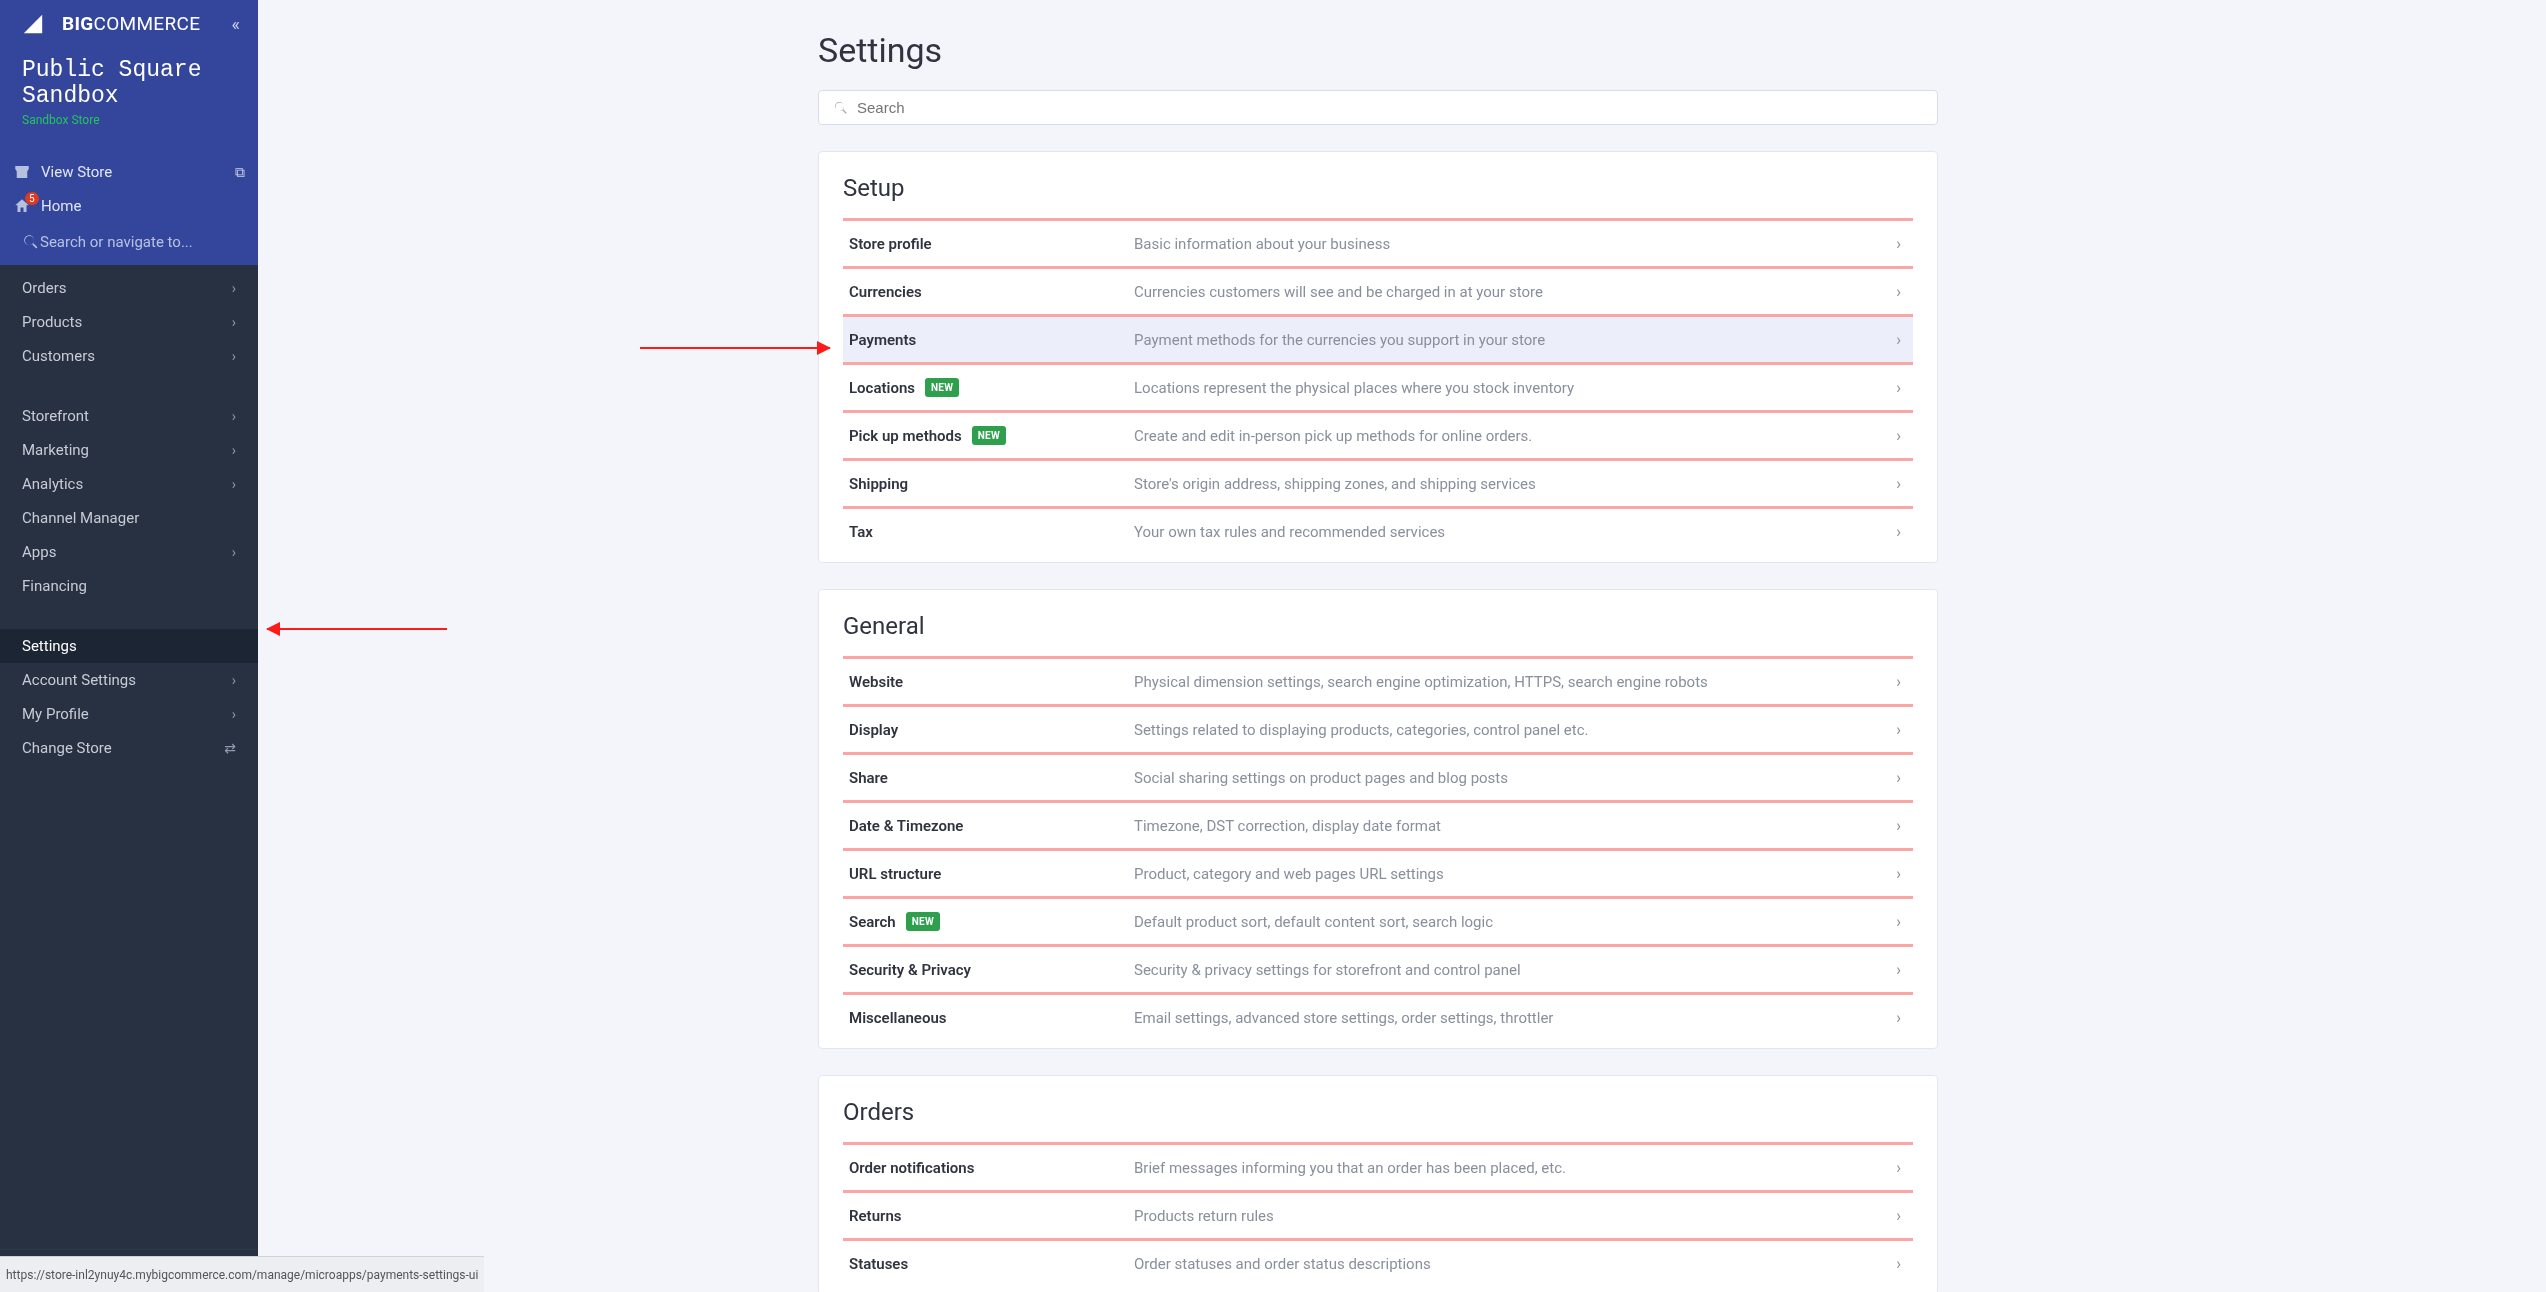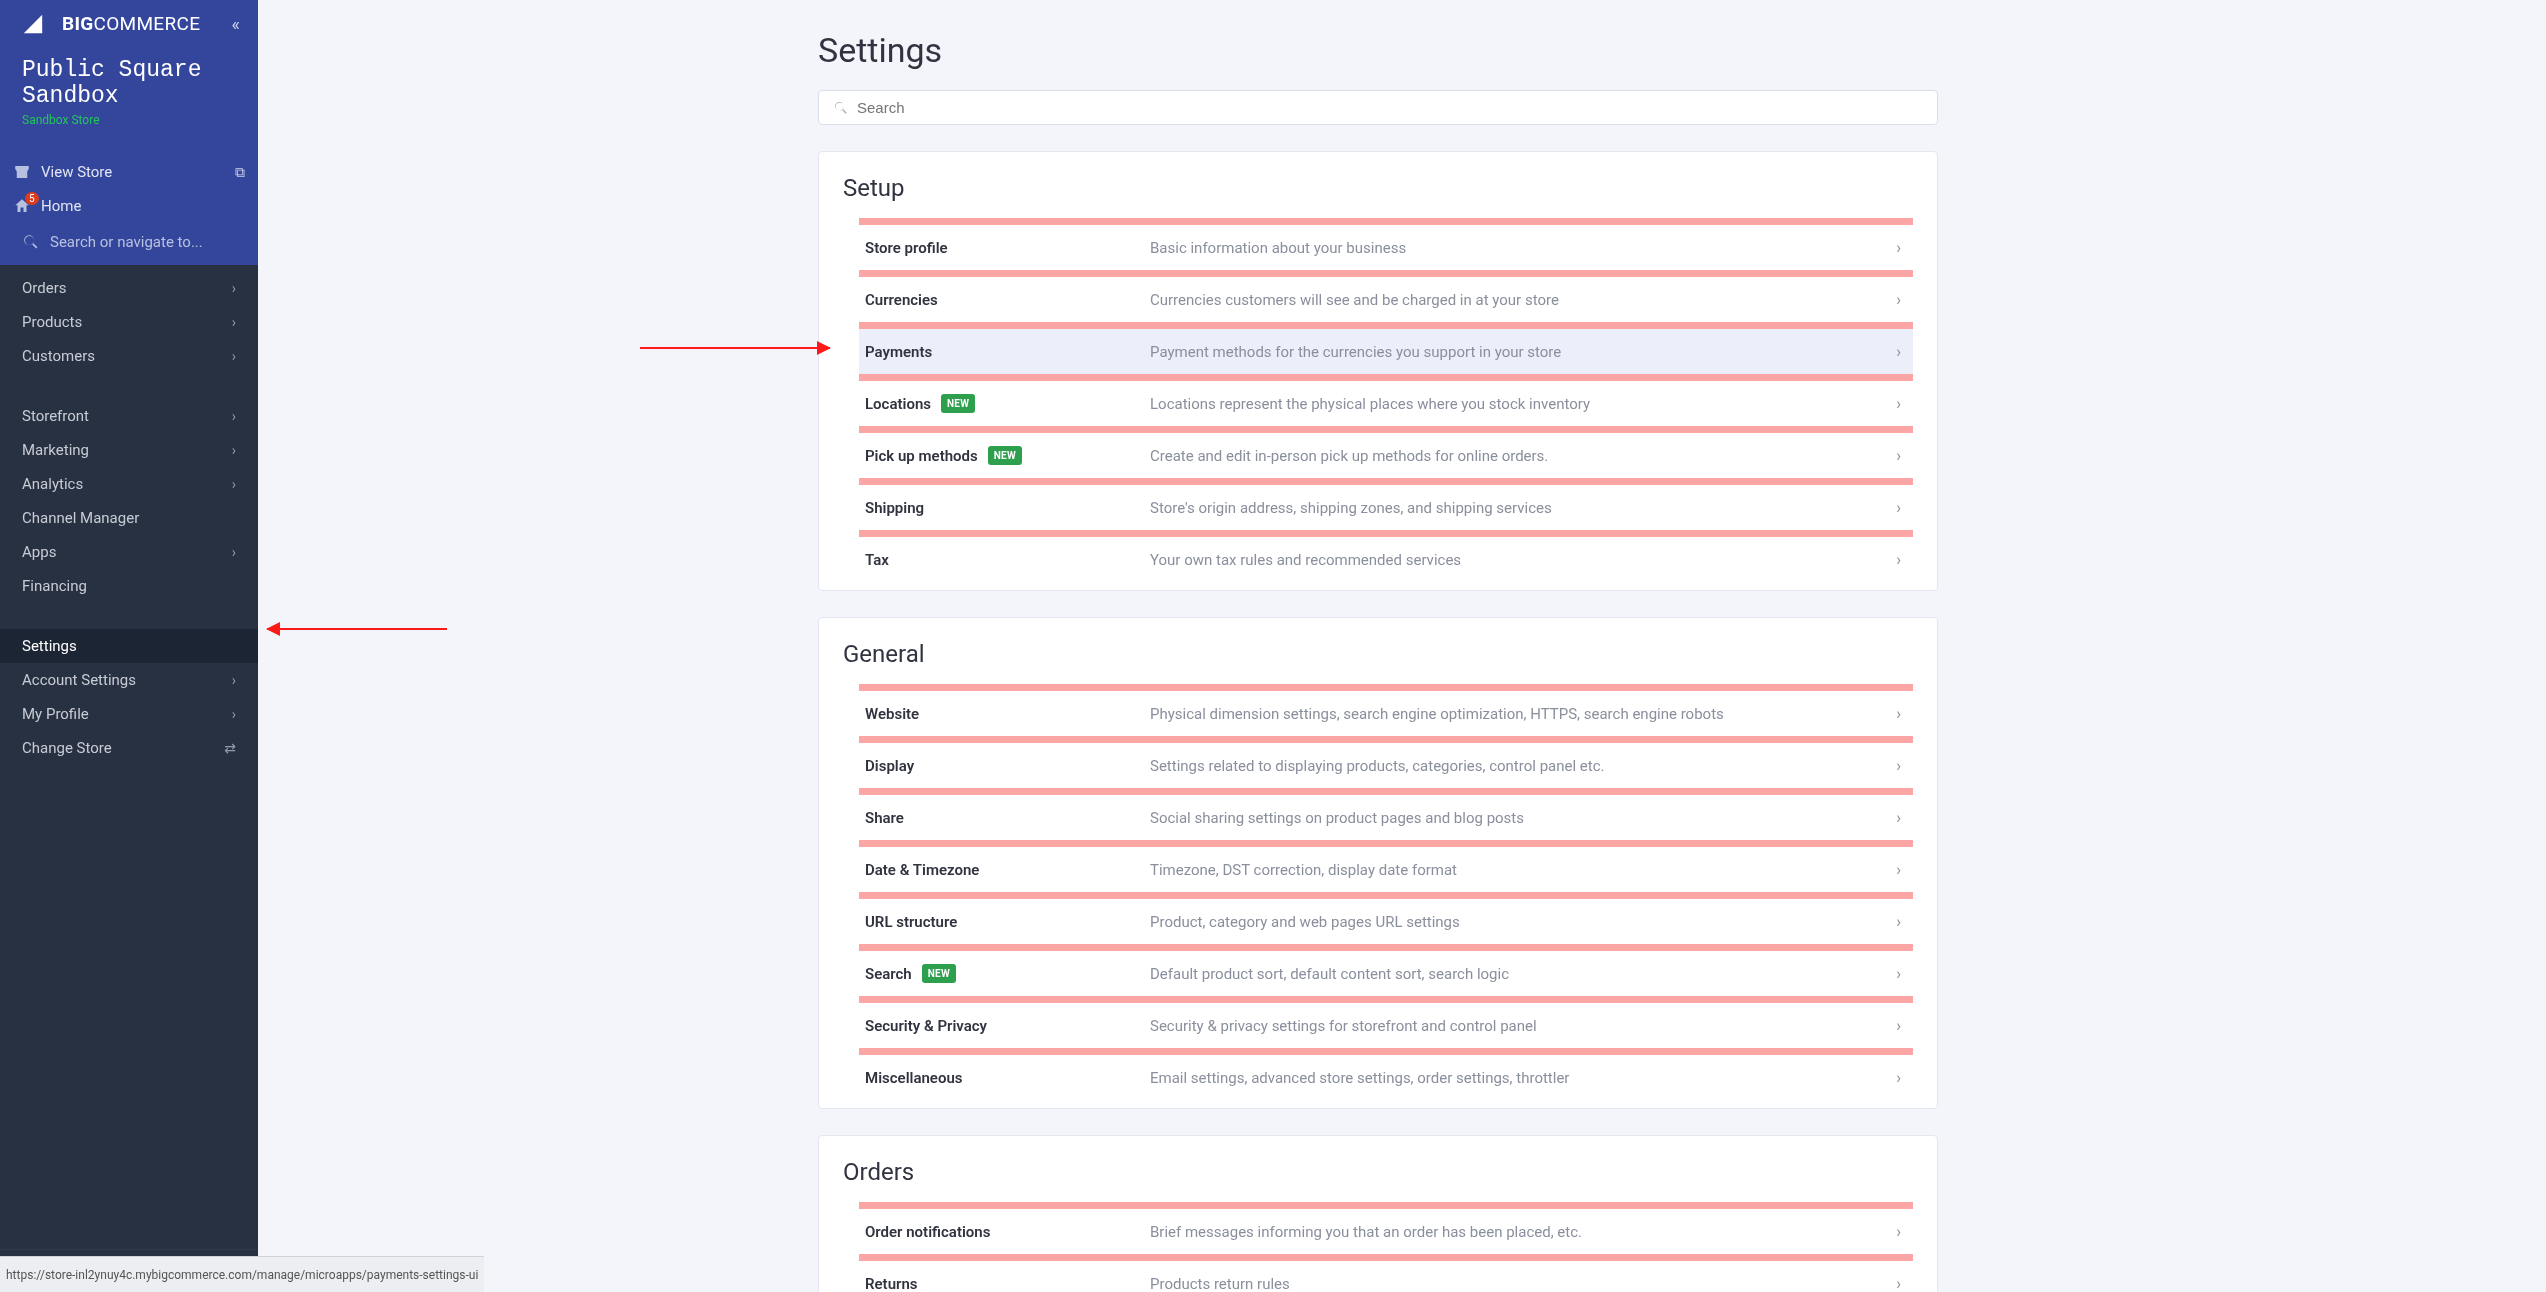--- a/index.html
+++ b/index.html
@@ -61,21 +61,21 @@
   position: relative;
 }
 .side-link .r-icon { margin-left: auto; color:#c9cfe8; font-size:14px; }
 .side-link .n-badge {
   position:absolute; left:25px; top:3px;
   background:#db3b21; color:#fff; font-size:10px;
   border-radius:8px; padding:0 4px; line-height:13px;
 }
 .side-link svg, .side-link .icon-box { width:18px; height:18px; fill:#b8c0e0; flex:0 0 18px; }
 .side-search {
-  display:flex; align-items:center; gap:10px;
+  display:flex; align-items:center; 
   padding: 10px 22px 14px; color:#b8c0e0; font-size:15px;
 }
 .side-search svg { width:18px; height:18px; fill:#b8c0e0; }
 
 .nav-group { padding: 6px 0; }
 .nav-item {
   display:flex; align-items:center; justify-content:space-between;
   padding: 8px 22px; font-size:15px; color:#c8cbd4; cursor:pointer;
 }
 .nav-item .chev { font-size:14px; color:#939aad; }
@@ -111,22 +111,22 @@
   border:none; outline:none; font-size:15px; flex:1; color:#555;
 }
 
 .card {
   background:#fff; border:1px solid #e3e6f0; border-radius:4px;
   padding: 22px 24px 8px; margin-bottom: 26px;
 }
 .card h2 { font-size:24px; font-weight:400; color:#313440; margin-bottom: 16px; }
 .row {
   display:flex; align-items:center;
-  border-top:7px solid #fca5a5;
-  padding: 13px 6px; cursor:pointer;margin-left:16px;
+  border-top:3px solid #fca5a5;
+  padding: 13px 6px; cursor:pointer;
 }
 .row.highlight { background:#eceffa; }
 .row .label {
   width: 285px; font-size:15px; font-weight:600; color:#313440;
   display:flex; align-items:center; gap:10px;
 }
 .row .desc { flex:1; font-size:15px; color:#8a8f9d; }
 .row .chev { font-size:16px; color:#8a8f9d; padding-right:6px; }
 .badge-new {
   background:#2e9f4d; color:#fff; font-size:10px; font-weight:700;

